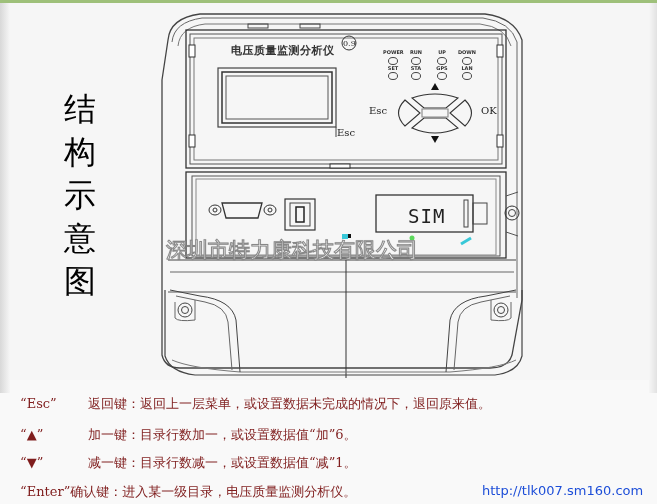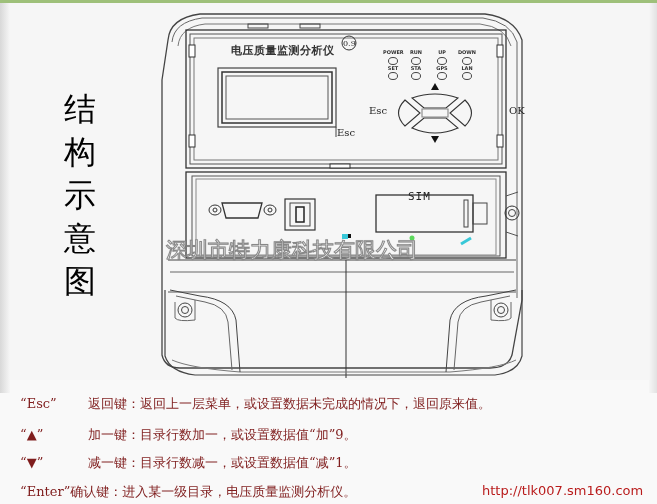--- a/index.html
+++ b/index.html
@@ -18,34 +18,34 @@
     font-family:"DejaVu Serif", serif; font-size:32px; line-height:43px;
     color:#000; text-align:center;
   }
   .side-title span { display:block; }
   svg.device { position:absolute; left:0; top:0; }
   .lbl { position:absolute; font-family:"DejaVu Serif", serif; color:#222; }
   .device-name { left:231px; top:43px; font-size:11px; letter-spacing:0.5px; color:#333; font-weight:bold; }
   .acc { left:343px; top:39px; font-size:8px; }
   .esc-lcd { left:337px; top:127px; font-size:10px; }
   .esc-key { left:369px; top:105px; font-size:10px; }
-  .ok-key { left:481px; top:105px; font-size:10px;margin-left:28px; }
+  .ok-key { left:481px; top:105px; font-size:10px; }
   .led-lbl { position:absolute; font-family:"DejaVu Sans", sans-serif; font-size:5px; color:#333; font-weight:bold; width:20px; text-align:center; }
-  .sim-lbl { left:408px; top:190px; font-size:11px; letter-spacing:1px; font-family:"DejaVu Sans Mono", monospace; }
+  .sim-lbl { left:408px; top:205px; font-size:19px; letter-spacing:1px; font-family:"DejaVu Sans Mono", monospace; }
   .watermark-company {
     position:absolute; left:166px; top:236px; font-size:21px; color:#fff;
     font-family:"DejaVu Serif", serif; letter-spacing:0px;
     -webkit-text-stroke:1px #888; text-shadow:0 0 1px #777;text-align:center;
   }
   .desc { position:absolute; left:20px; font-family:"DejaVu Serif", serif; font-size:13px; color:#7f1d1d; white-space:nowrap; }
   .desc .key { display:inline-block; }
   .desc .name { display:inline-block; }
   .r1 { top:395px; } .r2 { top:426px; } .r3 { top:454px; } .r4 { top:483px; }
   .r1 .key, .r2 .key, .r3 .key { width:68px; }
-  .url { position:absolute; left:482px; top:483px; font-family:"DejaVu Sans", sans-serif; font-size:13px; color:#b91c1c; }
+  .url { position:absolute; left:482px; top:483px; font-family:"DejaVu Sans", sans-serif; font-size:13px; color:#1d4ed8; }
   .bottom-band { position:absolute; left:0; top:380px; width:657px; height:124px; background:#f9f9f9; }
 </style>
 </head>
 <body>
 
 <div class="bottom-band"></div>
 <div class="top-strip"></div>
 <div class="left-shade"></div>
 <div class="right-shade"></div>
 
@@ -174,21 +174,21 @@
 <div class="led-lbl" style="left:457px;top:65px">LAN</div>
 
 <div class="lbl sim-lbl">SIM</div>
 
 <div class="watermark-company">深圳市特力康科技有限公司</div>
 
 <div class="desc r1">
   <span class="key">“Esc”</span><span class="name">返回键：返回上一层菜单，或设置数据未完成的情况下，退回原来值。</span>
 </div>
 <div class="desc r2">
-  <span class="key">“▲”</span><span class="name">加一键：目录行数加一，或设置数据值“加”9。</span>
+  <span class="key">“▲”</span><span class="name">加一键：目录行数加一，或设置数据值“加”6。</span>
 </div>
 <div class="desc r3">
   <span class="key">“▼”</span><span class="name">减一键：目录行数减一，或设置数据值“减”1。</span>
 </div>
 <div class="desc r4">
   <span class="key">“Enter”</span><span class="name">确认键：进入某一级目录，电压质量监测分析仪。</span>
 </div>
 <div class="url">http://tlk007.sm160.com</div>
 
 </body></html>

